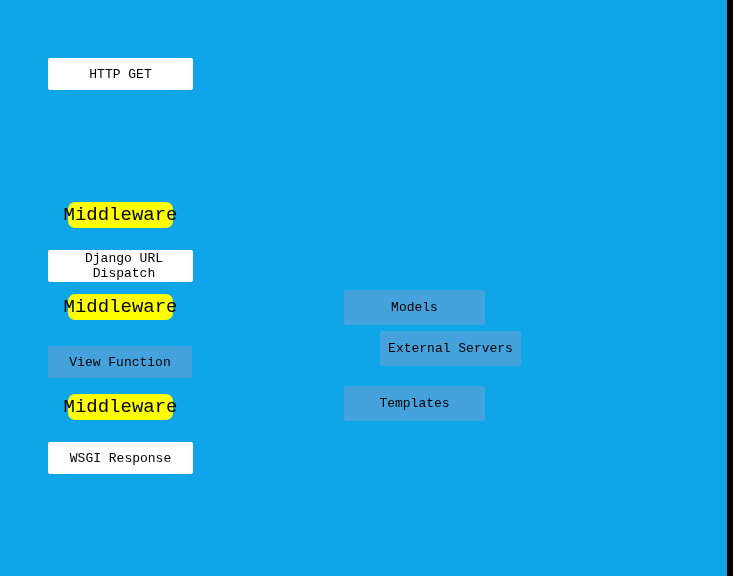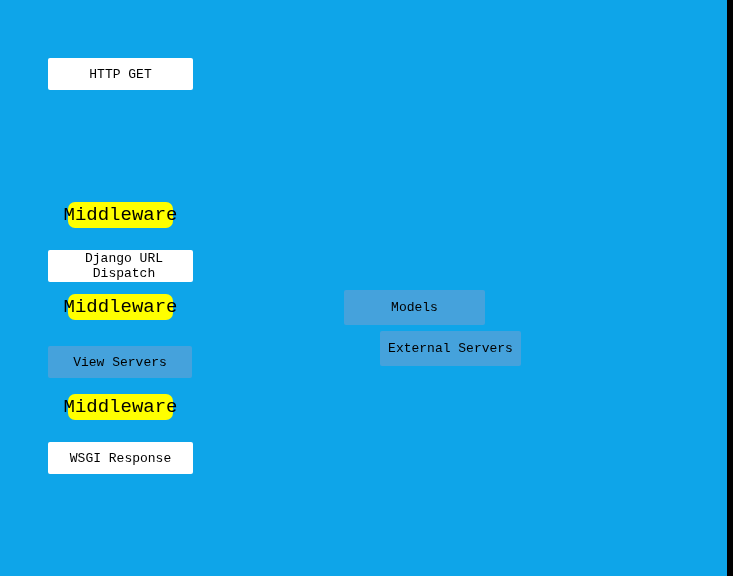--- a/index.html
+++ b/index.html
@@ -73,33 +73,36 @@
   <div class="node white pos-django-dispatch">
     <span>Django URL Dispatch</span>
   </div>
 
   <div class="node yellow pos-middleware-2">
     <span>Middleware</span>
   </div>
 
 
   <div class="node blue pos-view-function">
-    <span>View Servers</span>
+    <span>View Function</span>
   </div>
 
   <div class="node yellow pos-middleware-3">
     <span>Middleware</span>
   </div>
 
   <div class="node white pos-http-response">
     <span>WSGI Response</span>
   </div>
 
   <div class="node blue pos-models">
     <span>Models</span>
   </div>
 
   <div class="node blue pos-external">
     <span>External Servers</span>
   </div>
 
+  <div class="node blue pos-templates">
+    <span>Templates</span>
+  </div>
 
 </div>
 
 </body></html>

